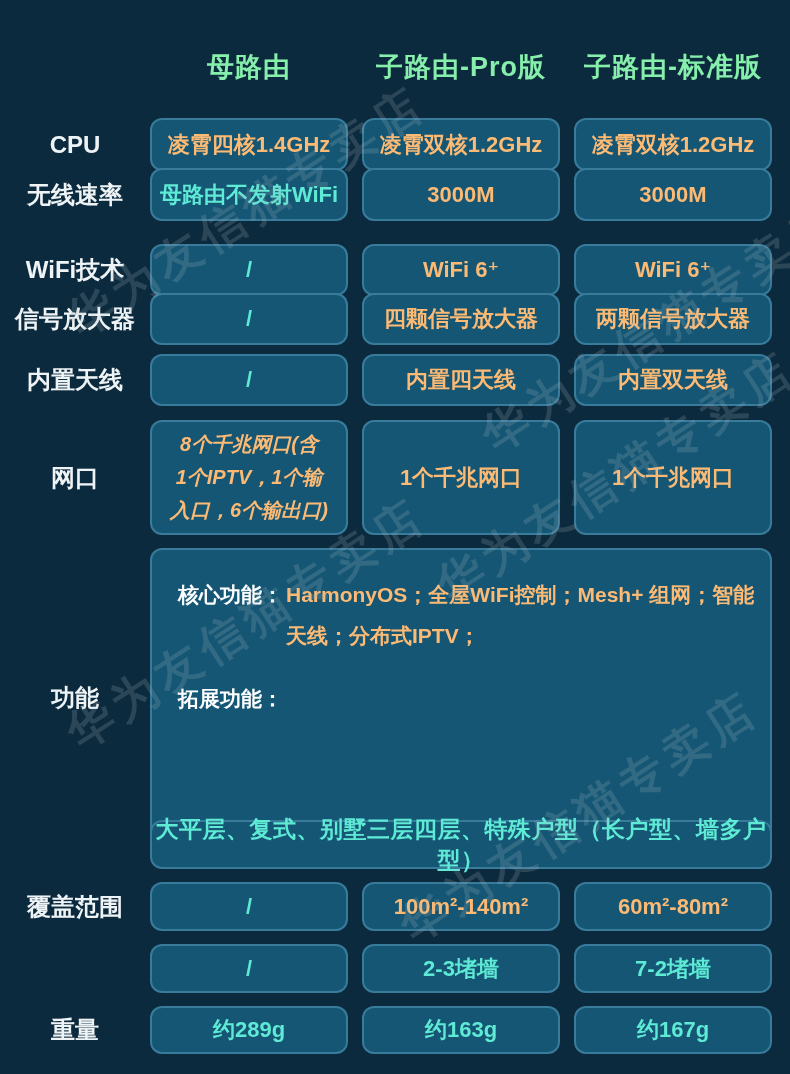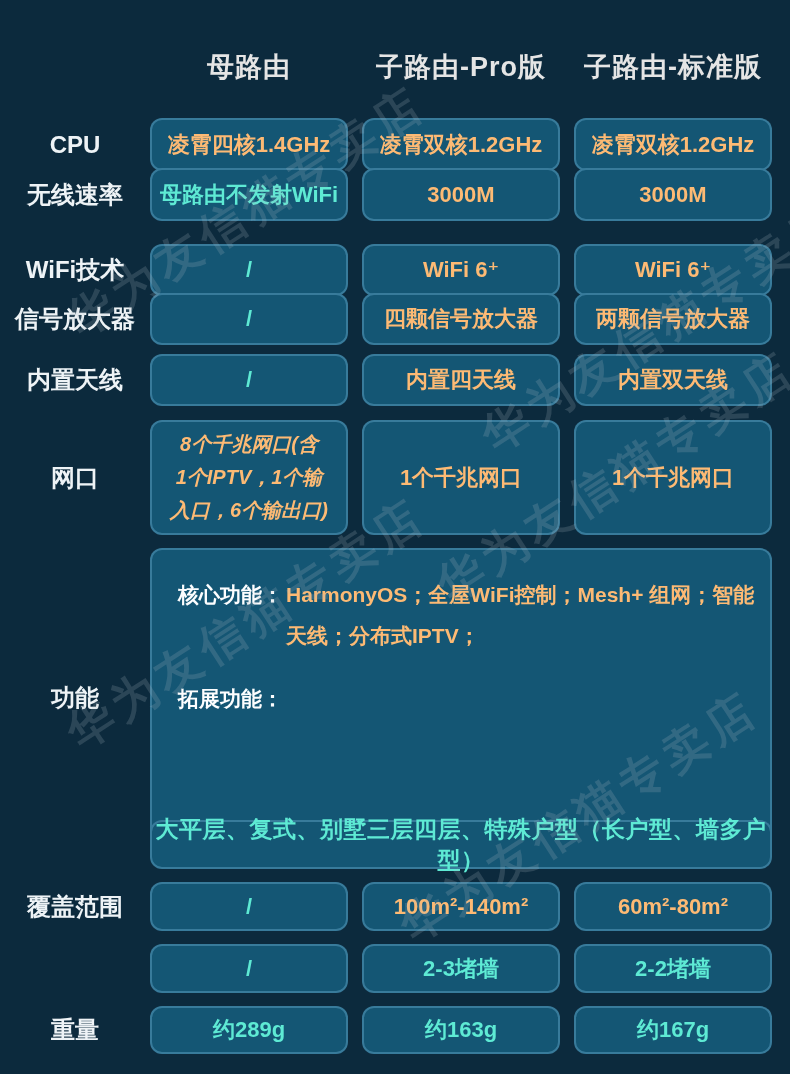--- a/index.html
+++ b/index.html
@@ -10,21 +10,21 @@
   }
   
   .wm{
     position:absolute;white-space:nowrap;font-size:46px;letter-spacing:6px;
     color:rgba(172,186,196,0.20);transform:rotate(-33deg);transform-origin:0 0;
     pointer-events:none;z-index:6;
   }
   
   .hdr{
     position:absolute;top:46px;height:42px;display:flex;align-items:center;
-    justify-content:center;color:#e5e5e5;font-size:27px;letter-spacing:1px;z-index:2;
+    justify-content:center;color:#86efac;font-size:27px;letter-spacing:1px;z-index:2;
   }
   .c1{left:150px;width:198px}
   .c2{left:362px;width:198px}
   .c3{left:574px;width:198px}
   .fullw{left:150px;width:622px}
   
   .rowlabel{
     position:absolute;left:0;width:150px;display:flex;align-items:center;
     justify-content:center;color:#eef3f6;font-size:24px;z-index:2;
   }
@@ -125,20 +125,20 @@
 
   <div class="cell fullw r7 w hh-cell">大平层、复式、别墅三层四层、特殊户型（长户型、墙多户型）</div>
 
   <div class="rowlabel r8">覆盖范围</div>
   <div class="cell c1 r8 w">/</div>
   <div class="cell c2 r8 y">100m²-140m²</div>
   <div class="cell c3 r8 y">60m²-80m²</div>
 
   <div class="cell c1 r9 w">/</div>
   <div class="cell c2 r9 w">2-3堵墙</div>
-  <div class="cell c3 r9 w">2-2堵墙</div>
+  <div class="cell c3 r9 w">7-2堵墙</div>
 
   <div class="rowlabel r10">重量</div>
   <div class="cell c1 r10 w">约289g</div>
   <div class="cell c2 r10 w">约163g</div>
   <div class="cell c3 r10 w">约167g</div>
 
 </div>
 
 </body></html>

